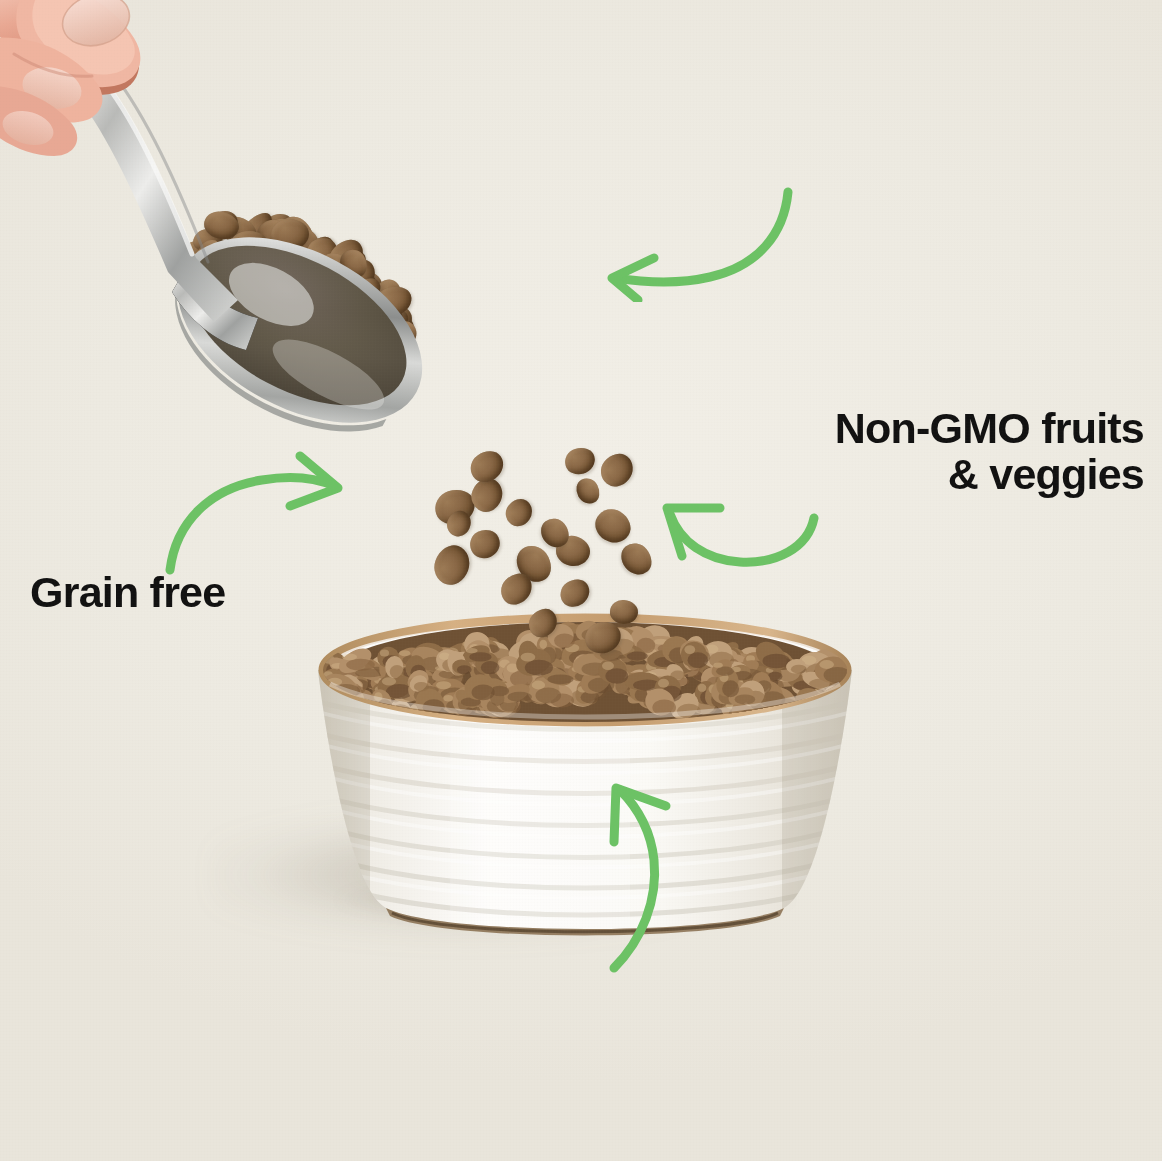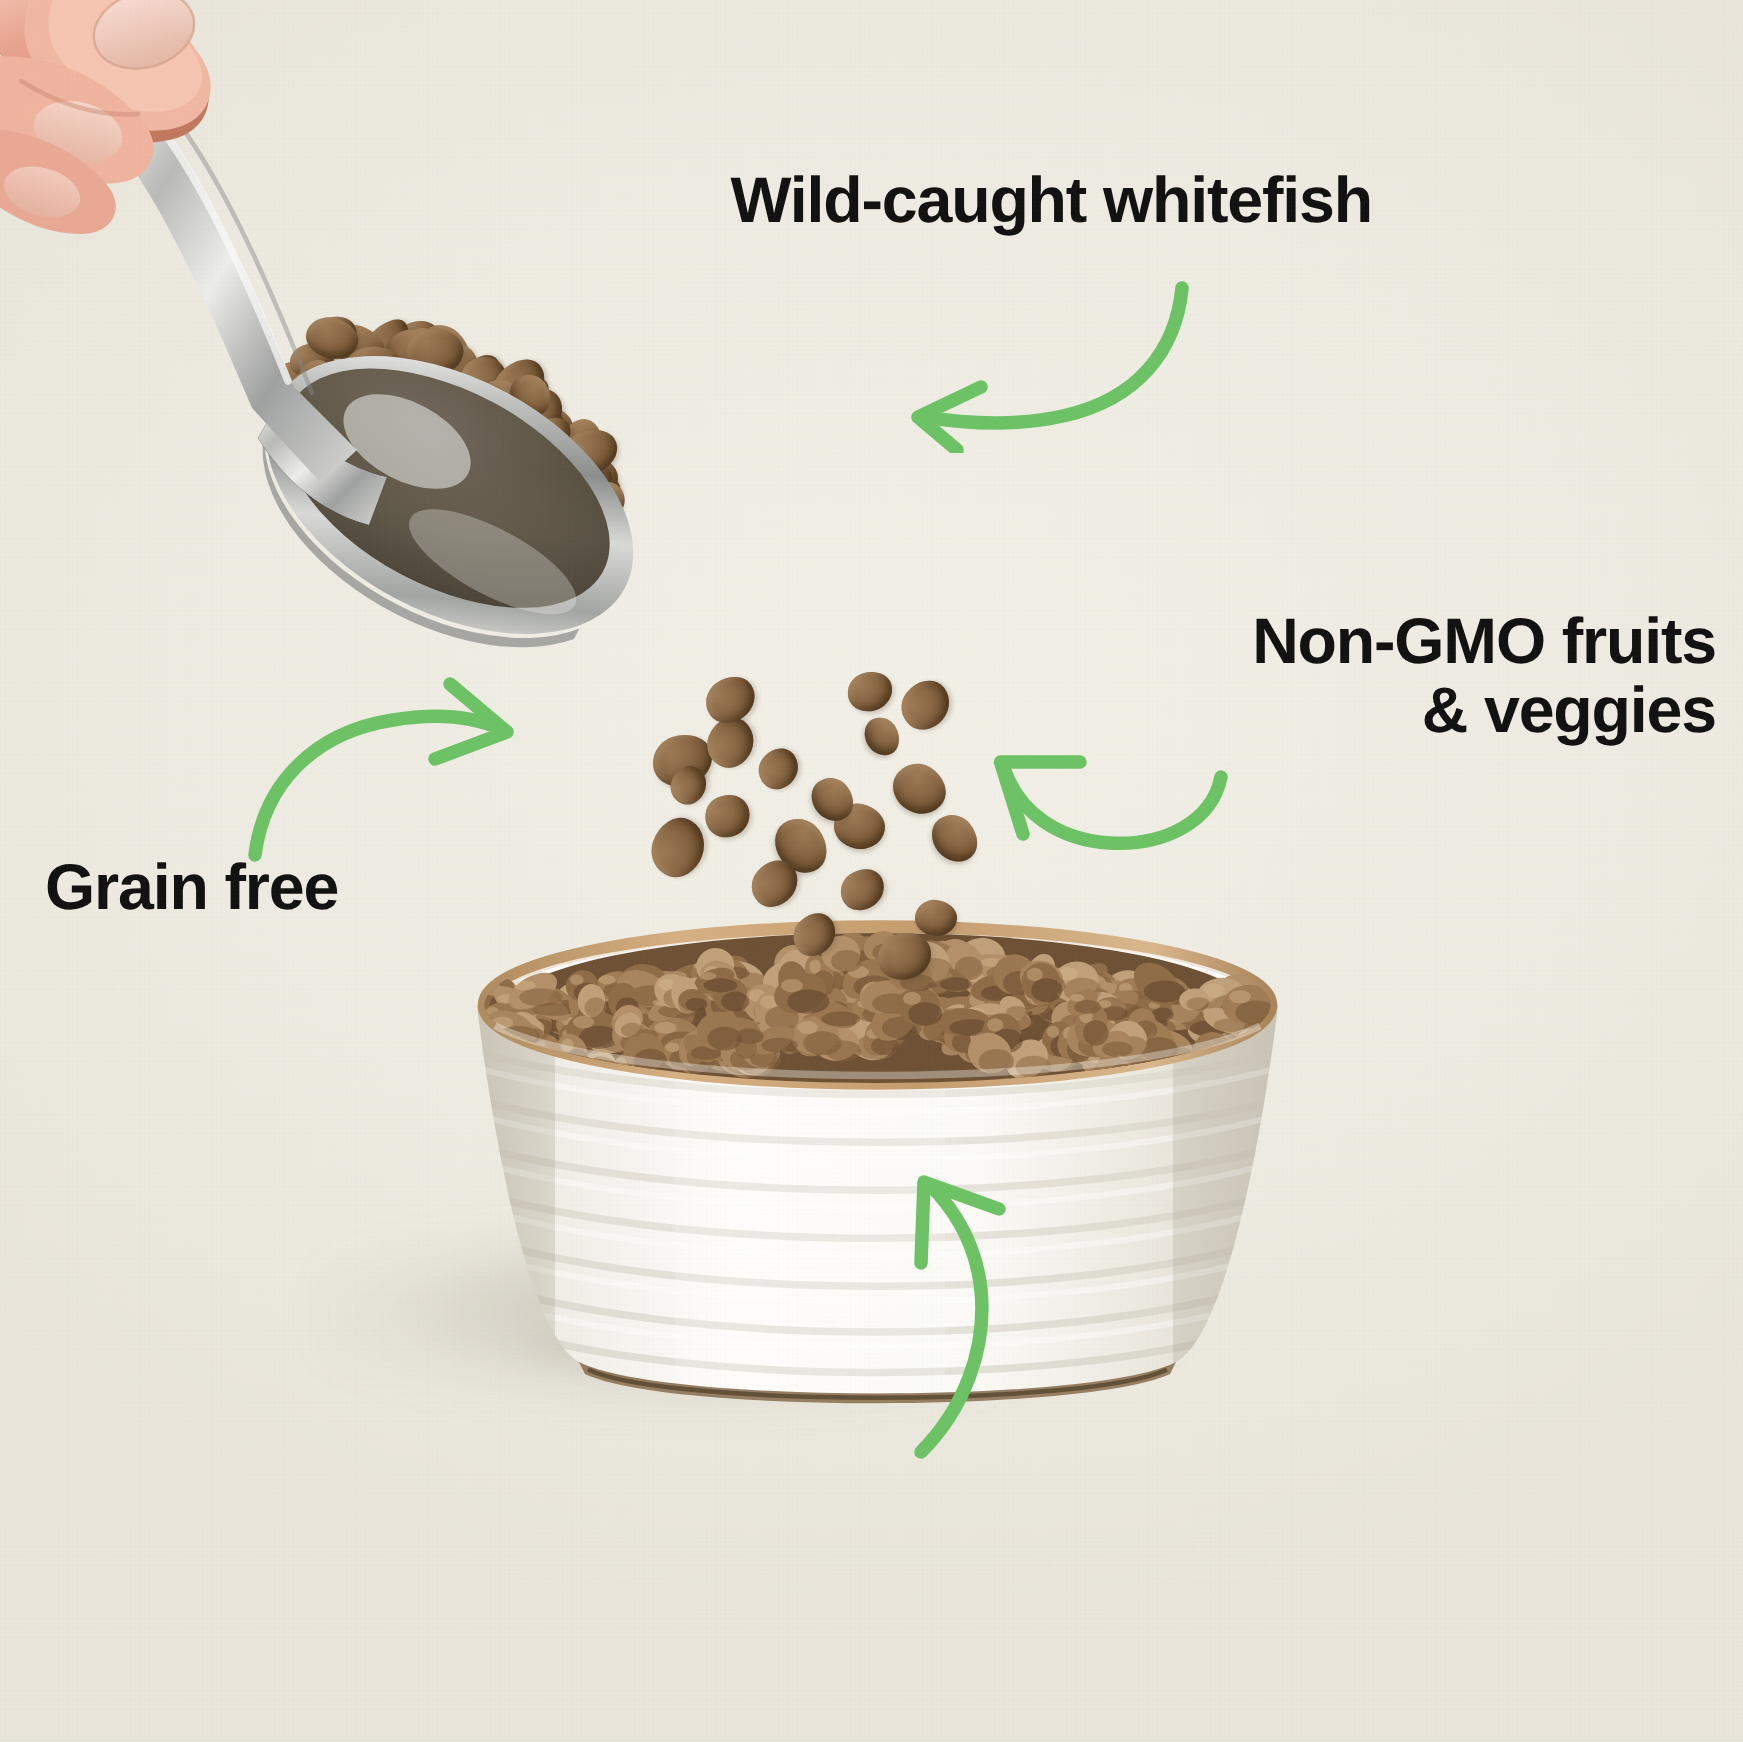--- a/index.html
+++ b/index.html
@@ -1234,21 +1234,20 @@
   <svg class="arrow" id="arrow-nongmo" viewBox="0 0 210 110">
     <path d="M166 42 C 160 72 128 88 92 86 C 58 84 32 66 22 38" stroke="#6CC265" stroke-width="9" fill="none" stroke-linecap="round" stroke-linejoin="round"></path>
     <path d="M72 32 L 19 32 L 34 80" stroke="#6CC265" stroke-width="9" fill="none" stroke-linecap="round" stroke-linejoin="round"></path>
   </svg>
 
   <svg class="arrow" id="arrow-omega" viewBox="0 0 170 200">
     <path d="M58 192 C 86 164 102 124 98 84 C 95 56 82 32 64 14" stroke="#6CC265" stroke-width="9" fill="none" stroke-linecap="round" stroke-linejoin="round"></path>
     <path d="M58 66 L 60 12 L 110 30" stroke="#6CC265" stroke-width="9" fill="none" stroke-linecap="round" stroke-linejoin="round"></path>
   </svg>
 
-  <div class="lbl" id="lbl-whitefish">Wild-caught whitefish</div>
 
   <div class="lbl" id="lbl-grain">Grain free</div>
 
   <div class="lbl" id="lbl-nongmo">Non-GMO fruits
 &amp; veggies</div>
 
 
   <div class="grain"></div>
 </div>
 

